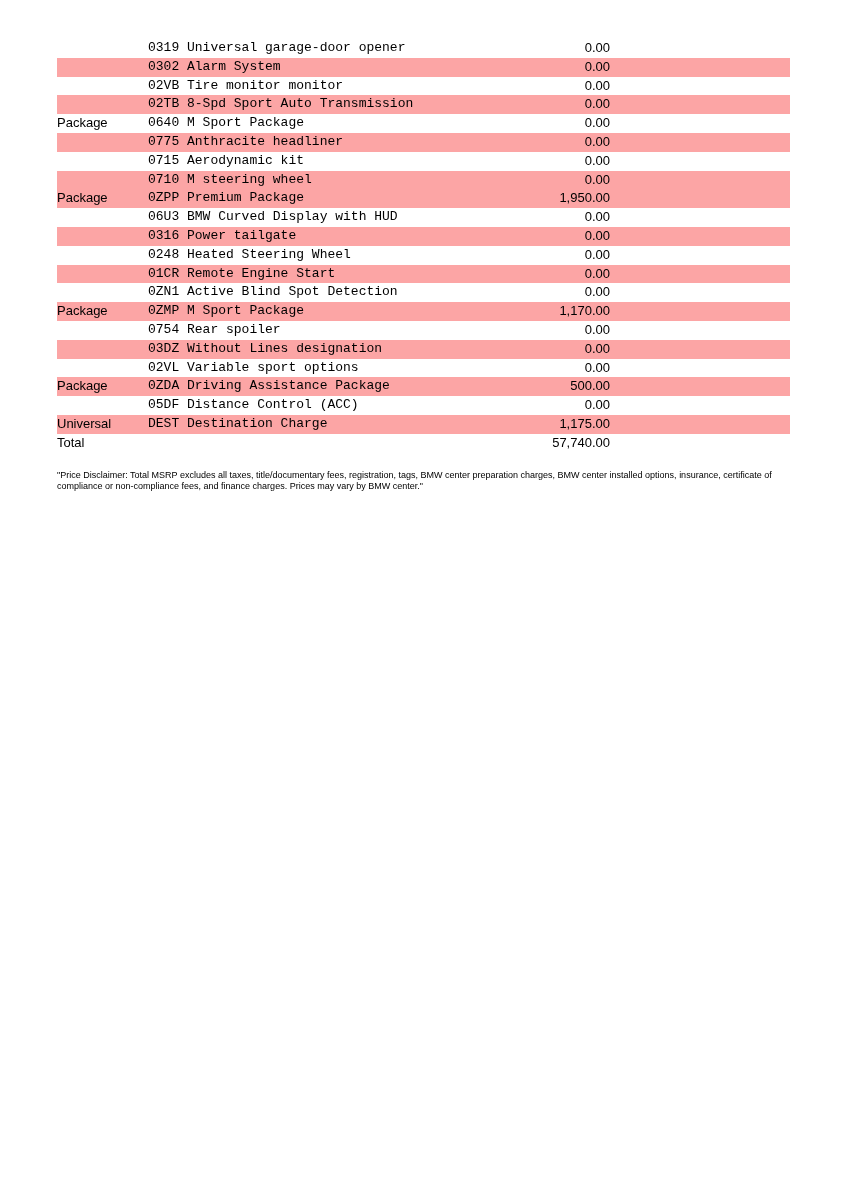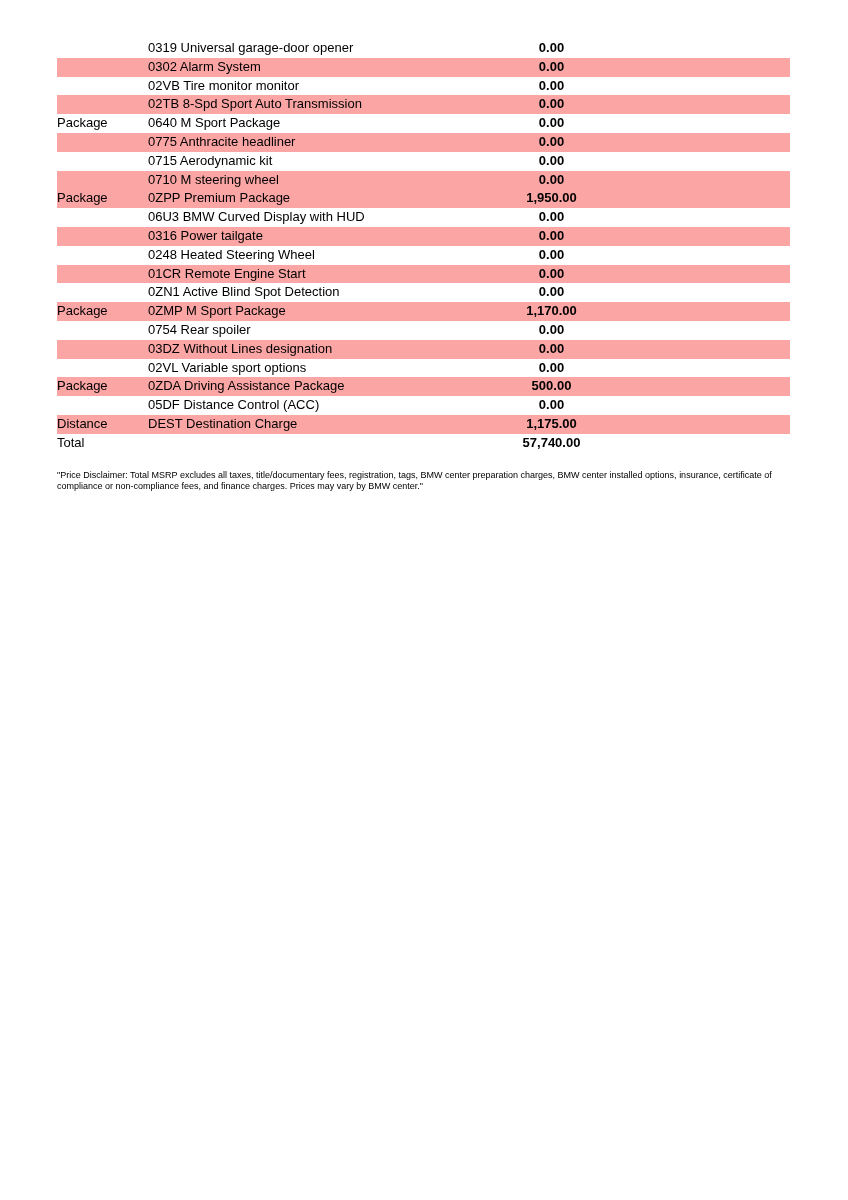--- a/index.html
+++ b/index.html
@@ -29,22 +29,22 @@
   table.price-table td {
     font-size: 13px;
     line-height: 18.8px;
     height: 18.8px;
     white-space: nowrap;
     overflow: hidden;
     vertical-align: middle;
     padding: 0;
   }
   td.col-category { width: 91px; padding-left: 4px; margin-top: 48px; }
-  td.col-item     { width: 345px; }
-  td.col-price    { width: 117px; text-align: center; font-weight: bold; }
+  td.col-item     { width: 345px; font-family: Liberation Mono, monospace; }
+  td.col-price    { width: 117px; text-align: right; }
   td.col-spacer   { width: 180px; }
   tr.stripe-gray  { background: #fca5a5; }
   tr.stripe-white { background: #ffffff; }
   .disclaimer {
     margin-top: 17px;
     width: 733px;
     font-size: 9px;
     line-height: 11px;
     color: #000000;
     letter-spacing: 0px;
@@ -173,21 +173,21 @@
             <td class="col-price">500.00</td>
             <td class="col-spacer"></td>
           </tr>
           <tr class="stripe-white">
             <td class="col-category"></td>
             <td class="col-item">05DF Distance Control (ACC)</td>
             <td class="col-price">0.00</td>
             <td class="col-spacer"></td>
           </tr>
           <tr class="stripe-gray">
-            <td class="col-category">Distance</td>
+            <td class="col-category">Universal</td>
             <td class="col-item">DEST Destination Charge</td>
             <td class="col-price">1,175.00</td>
             <td class="col-spacer"></td>
           </tr>
           <tr class="stripe-white">
             <td class="col-category">Total</td>
             <td class="col-item"></td>
             <td class="col-price">57,740.00</td>
             <td class="col-spacer"></td>
           </tr>

